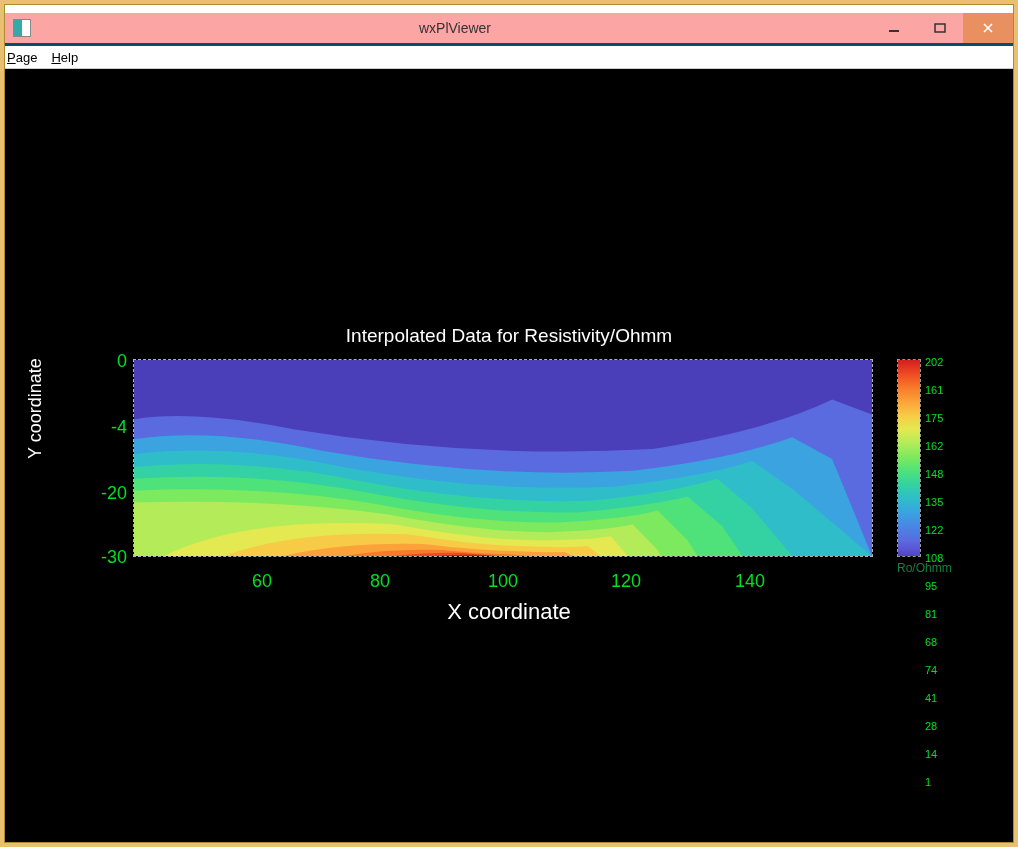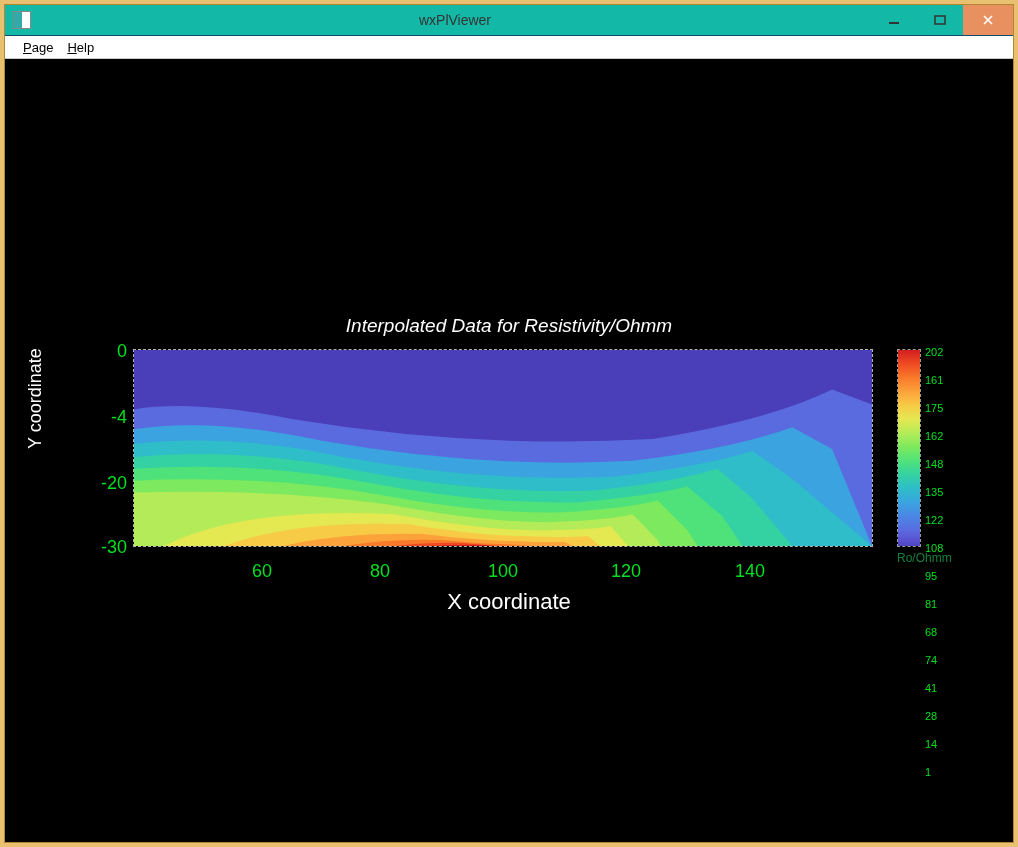--- a/index.html
+++ b/index.html
@@ -14,25 +14,26 @@
   .window {
     position: absolute;
     left: 4px; top: 4px; right: 4px; bottom: 4px;
     background: #fff;
     border: 1px solid #b08830;
     display: flex;
     flex-direction: column;
   }
   .titlebar {
     height: 30px;
-    background: #14b8a6;
+    background: #fca5a5;
     display: flex;
     align-items: center;
-    border-bottom: 1px solid #0c4a6e;
+    border-bottom: 3px solid #0c4a6e;
     user-select: none;
+    margin-top: 8px;
   }
   .titlebar .app-icon {
     width: 16px; height: 16px;
     margin: 0 8px;
     background: linear-gradient(90deg, #3aa 50%, #fff 50%);
     border: 1px solid #888;
   }
   .titlebar .title {
     flex: 1;
     text-align: center;
@@ -55,21 +56,21 @@
     background: #e89060;
     color: #fff;
     width: 50px;
   }
   .menubar {
     height: 22px;
     background: #fff;
     border-bottom: 1px solid #ccc;
     display: flex;
     align-items: center;
-    padding: 0 18px;
+    padding: 0 2px;
     font-size: 13px;
     color: #000;
   }
   .menubar .menu-item {
     margin-right: 14px;
     cursor: default;
   }
   .menubar .menu-item .ul { text-decoration: underline; }
   .canvas-area {
     flex: 1;
@@ -81,21 +82,20 @@
     position: absolute;
     left: 0; top: 0; right: 0; bottom: 0;
   }
   .chart-title {
     position: absolute;
     left: 0; right: 0;
     text-align: center;
     color: #fff;
     font-size: 19px;
     top: 256px;
-    font-style: italic;
   }
   .ylabel {
     position: absolute;
     left: 20px; top: 390px;
     color: #fff;
     font-size: 18px;
     transform: rotate(-90deg);
     transform-origin: left top;
     white-space: nowrap;
   }

